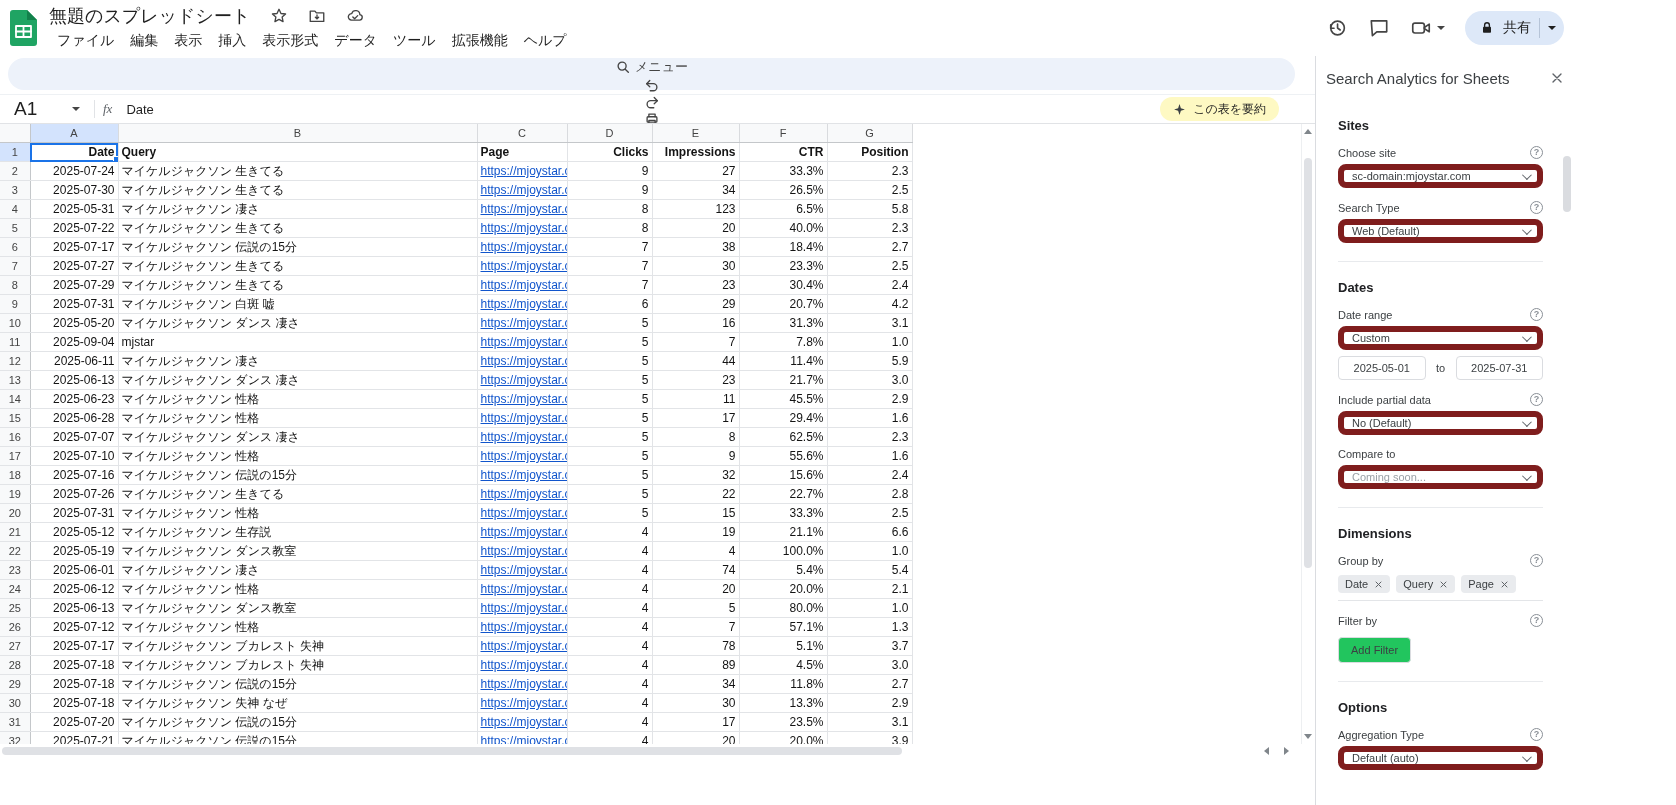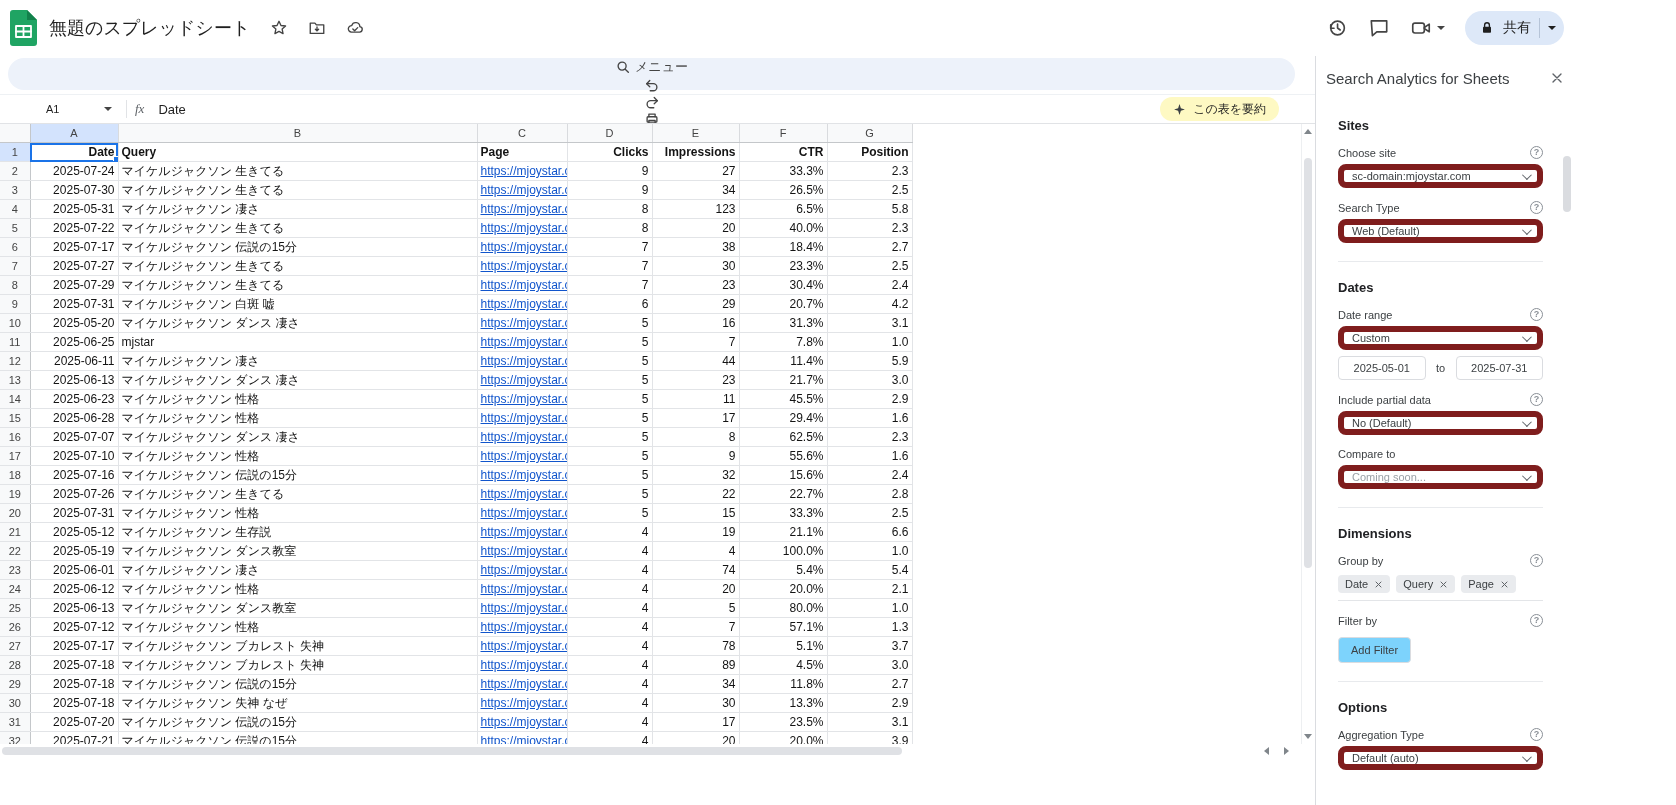--- a/index.html
+++ b/index.html
@@ -43,21 +43,21 @@
   .ita{font-style:italic;font-family:"Liberation Serif",serif;font-size:14px;}
   .stk{text-decoration:line-through;font-size:13px;}
   .acol{display:flex;flex-direction:column;align-items:center;line-height:12px;font-weight:600;}
   .acol .bar{width:12px;height:3px;background:#202124;margin-top:1px;}
   .tb-spacer{flex:1;}
 
   
   .fbar{height:30px;display:flex;align-items:center;border-top:1px solid #eef1f4;
     border-bottom:1px solid #e1e3e6;padding-left:8px;}
   .namebox{width:78px;display:flex;align-items:center;justify-content:space-between;
-    font-size:11px;padding:0 6px;cursor:pointer;margin-left:32px;}
+    font-size:19px;padding:0 6px;cursor:pointer;}
   .fxsep{width:1px;height:18px;background:#e1e3e6;margin:0 8px;}
   .fx{font-style:italic;font-family:"Liberation Serif",serif;color:#5f6368;font-size:13px;margin-right:14px;}
   .fval{font-size:13px;}
   .summarize{margin-left:auto;margin-right:36px;display:flex;align-items:center;gap:7px;
     background:#fef9c3;border:none;border-radius:14px;height:24px;padding:0 13px;font-size:12px;
     color:#1f1f1f;cursor:pointer;font-family:inherit;}
 
   
   .grid-wrap{position:relative;height:620px;width:1315px;overflow:hidden;background:#fff;}
   table.sheet{border-collapse:collapse;table-layout:fixed;width:1301px;font-size:12px;color:#141414;}
@@ -115,21 +115,21 @@
     transform:rotate(45deg) translateY(-2px);flex:0 0 auto;}
   .drow{margin-top:6px;display:flex;align-items:center;}
   .dinput{flex:1;height:24px;border:1px solid #dadce0;border-radius:4px;display:flex;
     align-items:center;justify-content:center;font-size:11px;color:#3c4043;cursor:text;}
   .dto{width:30px;text-align:center;font-size:11px;color:#3c4043;}
   .chips{margin-top:8px;padding-bottom:7px;border-bottom:1px solid #e3e5e8;display:flex;gap:6px;}
   .chip{background:#e9ebee;border-radius:4px;padding:3px 7px;font-size:11px;color:#3c4043;
     display:flex;align-items:center;gap:6px;cursor:default;}
   .chip-x{cursor:pointer;}
   .add-filter{margin-top:10px;display:inline-block;border:1px solid #dadce0;border-radius:4px;
-    padding:6px 12px;font-size:11px;color:#3c4043;background:#7dd3fc;cursor:pointer;font-family:inherit;}
+    padding:6px 12px;font-size:11px;color:#3c4043;background:#22c55e;cursor:pointer;font-family:inherit;}
   .p-thumb{position:absolute;right:4px;top:100px;width:8px;height:56px;background:#dadce0;
     border-radius:4px;cursor:grab;}
   .right-void{width:101px;background:#fff;}
 </style>
 </head>
 <body>
 
 <header class="topbar">
   <span class="logo ic">
     <svg width="27" height="36" viewBox="0 0 27 36">
@@ -154,20 +154,31 @@
             <path d="M10 8.8v4.4M10 13.2l-1.8-1.8M10 13.2l1.8-1.8"></path>
           </svg>
       </span>
       <span class="t-ic ic">
         <svg width="18" height="18" viewBox="0 0 20 20">
             <path d="M6 14.5a3.6 3.6 0 1 1 .4-7.2 4.6 4.6 0 0 1 9 1.2 3 3 0 0 1-.8 6z"></path>
             <path d="M7.6 11l2 2 3.4-3.4"></path>
           </svg>
       </span>
     </div>
+    <nav class="menus">
+      <span>ファイル</span>
+      <span>編集</span>
+      <span>表示</span>
+      <span>挿入</span>
+      <span>表示形式</span>
+      <span>データ</span>
+      <span>ツール</span>
+      <span>拡張機能</span>
+      <span>ヘルプ</span>
+    </nav>
   </div>
   <div class="top-actions">
     <span class="tb-round ic">
       <svg width="22" height="22" viewBox="0 0 20 20">
           <circle cx="10.5" cy="10" r="6.2"></circle>
           <path d="M10.5 6.5V10l2.4 1.8"></path>
           <path d="M4.3 7.2v3h3"></path>
         </svg>
     </span>
     <span class="tb-round ic">
@@ -521,21 +532,21 @@
               <td class="cell al-l">マイケルジャクソン ダンス 凄さ</td>
               <td class="cell al-l"><span class="cell-link">https://mjoystar.c</span></td>
               <td class="cell al-r">5</td>
               <td class="cell al-r">16</td>
               <td class="cell al-r">31.3%</td>
               <td class="cell al-r">3.1</td>
               <td class="voidcell"></td>
             </tr>
             <tr>
               <th class="rh">11</th>
-              <td class="cell al-r">2025-06-25</td>
+              <td class="cell al-r">2025-09-04</td>
               <td class="cell al-l">mjstar</td>
               <td class="cell al-l"><span class="cell-link">https://mjoystar.c</span></td>
               <td class="cell al-r">5</td>
               <td class="cell al-r">7</td>
               <td class="cell al-r">7.8%</td>
               <td class="cell al-r">1.0</td>
               <td class="voidcell"></td>
             </tr>
             <tr>
               <th class="rh">12</th>

